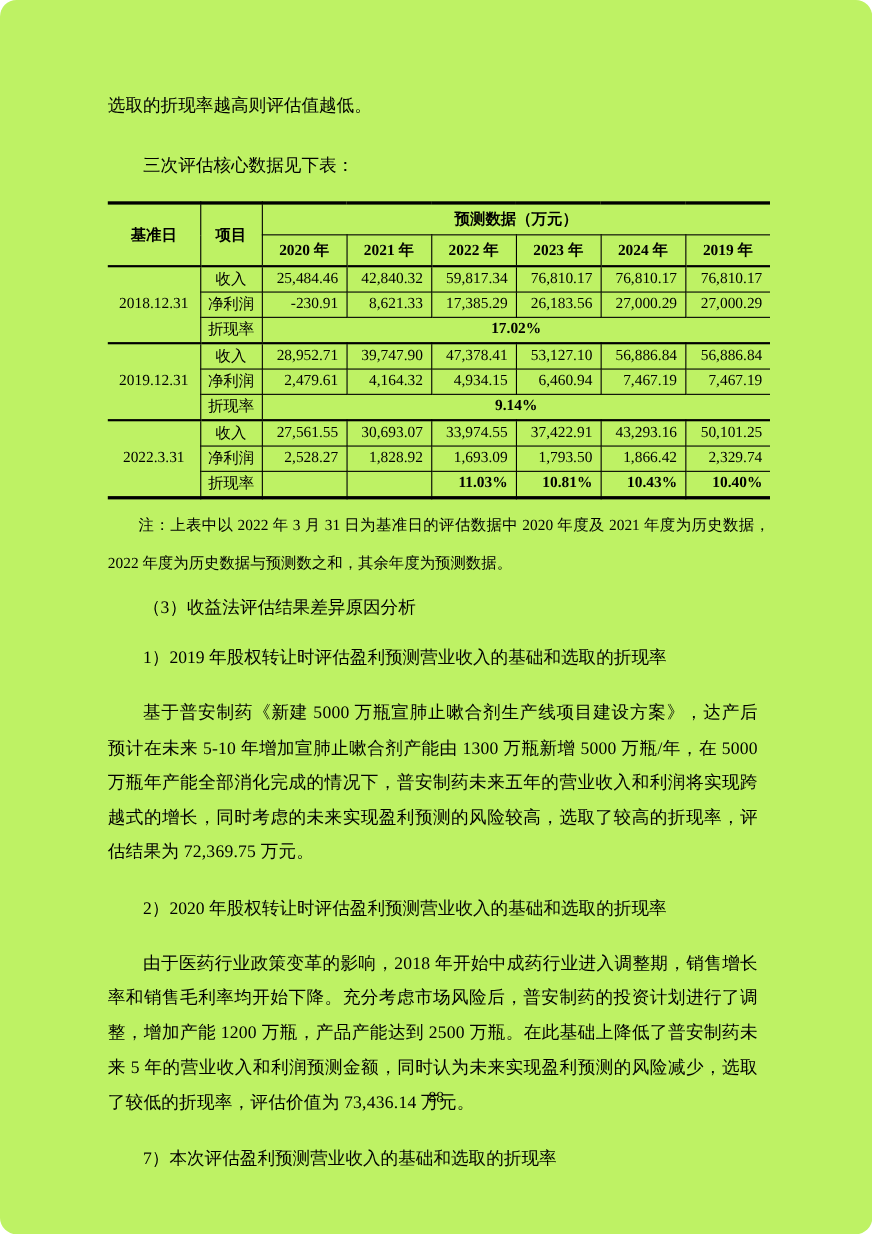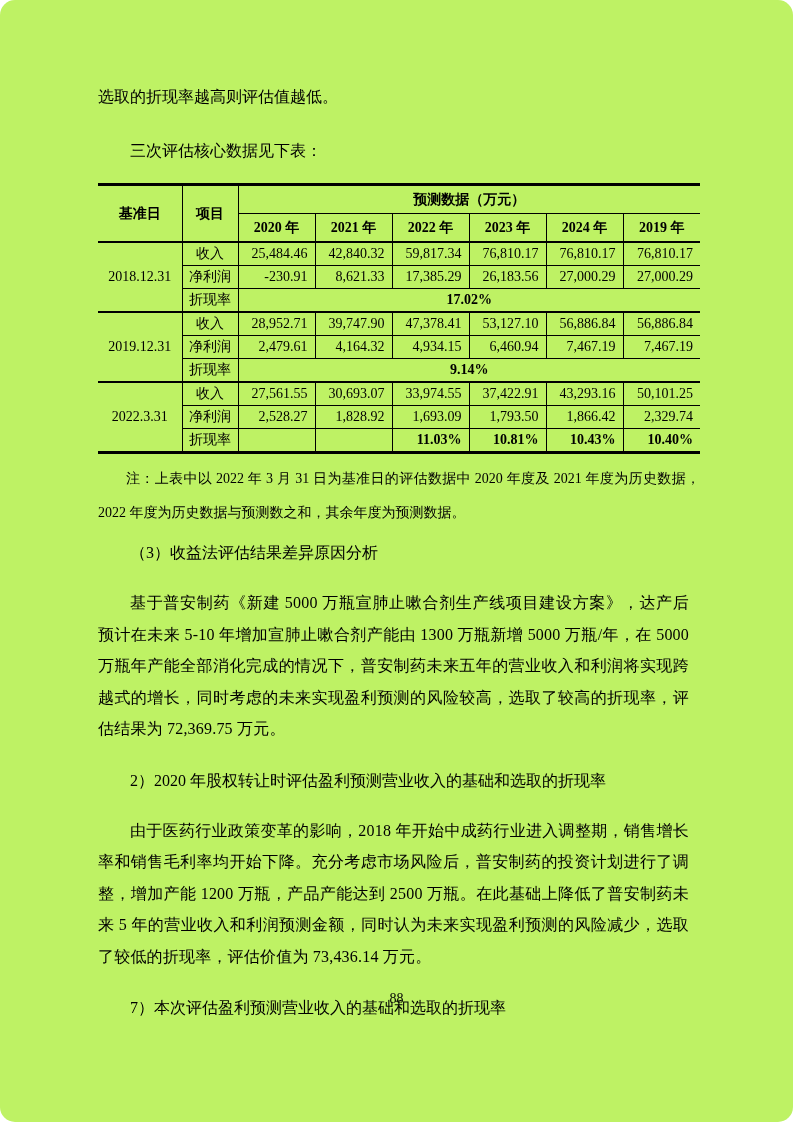--- a/index.html
+++ b/index.html
@@ -193,20 +193,21 @@
           <td class="num b">10.81%</td>
           <td class="num b">10.43%</td>
           <td class="num b">10.40%</td>
         </tr>
       </tbody>
     </table>
 
     <p class="note">注：上表中以 2022 年 3 月 31 日为基准日的评估数据中 2020 年度及 2021 年度为历史数据，2022 年度为历史数据与预测数之和，其余年度为预测数据。</p>
 
     <p class="heading h3">（3）收益法评估结果差异原因分析</p>
+    <p class="heading">1）2019 年股权转让时评估盈利预测营业收入的基础和选取的折现率</p>
     <p class="para">基于普安制药《新建 5000 万瓶宣肺止嗽合剂生产线项目建设方案》，达产后预计在未来 5-10 年增加宣肺止嗽合剂产能由 1300 万瓶新增 5000 万瓶/年，在 5000 万瓶年产能全部消化完成的情况下，普安制药未来五年的营业收入和利润将实现跨越式的增长，同时考虑的未来实现盈利预测的风险较高，选取了较高的折现率，评估结果为 72,369.75 万元。</p>
     <p class="heading">2）2020 年股权转让时评估盈利预测营业收入的基础和选取的折现率</p>
     <p class="para">由于医药行业政策变革的影响，2018 年开始中成药行业进入调整期，销售增长率和销售毛利率均开始下降。充分考虑市场风险后，普安制药的投资计划进行了调整，增加产能 1200 万瓶，产品产能达到 2500 万瓶。在此基础上降低了普安制药未来 5 年的营业收入和利润预测金额，同时认为未来实现盈利预测的风险减少，选取了较低的折现率，评估价值为 73,436.14 万元。</p>
     <p class="heading">7）本次评估盈利预测营业收入的基础和选取的折现率</p>
 
   </div>
   <div class="pageno">88</div>
 </div>
 
 </body></html>

